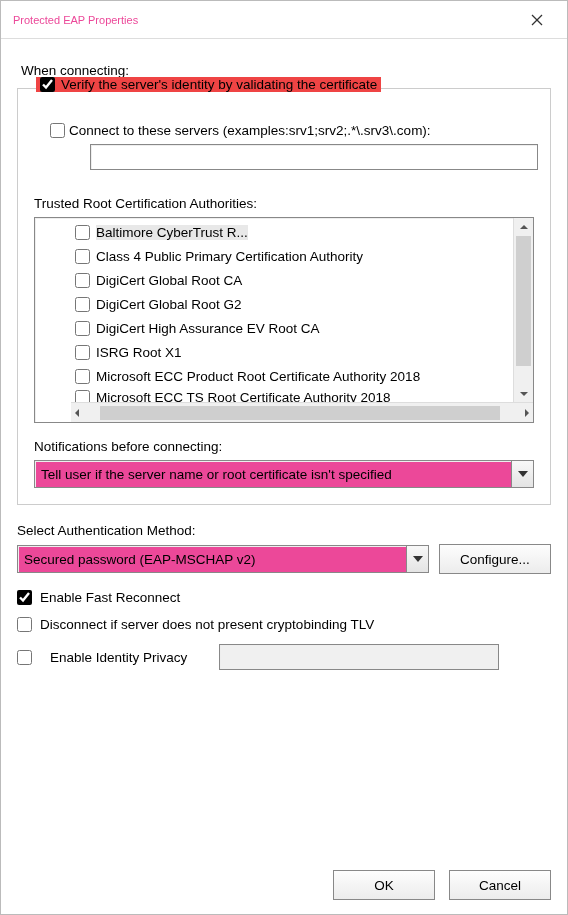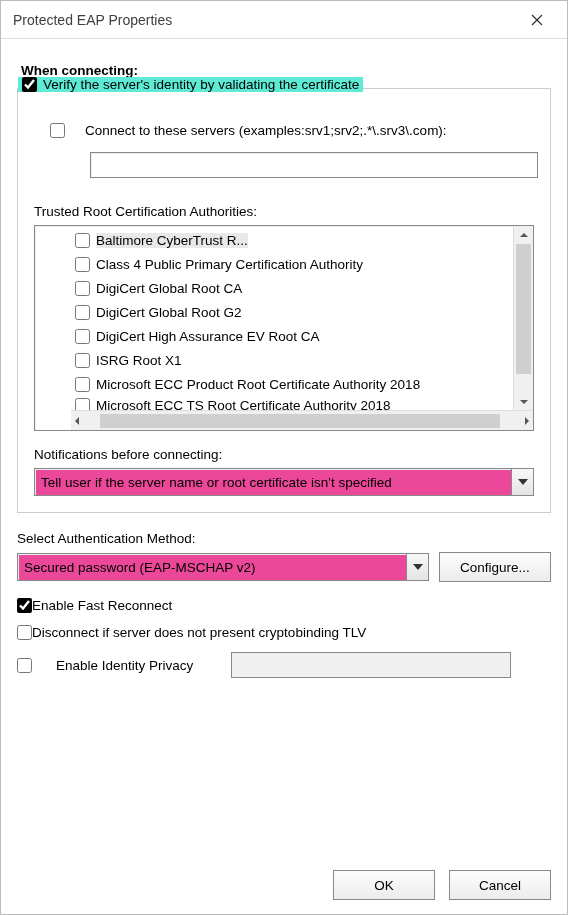--- a/index.html
+++ b/index.html
@@ -24,70 +24,69 @@
     }
     .titlebar {
       height: 38px;
       display: flex;
       align-items: center;
       justify-content: space-between;
       padding: 0 8px 0 12px;
       border-bottom: 1px solid #ddd;
     }
     .titlebar .title {
-      font-size: 14px;
-      color: #404040;
+      font-size: 11px;
+      color: #ec4899;
     }
     .close-btn {
       width: 44px;
       height: 30px;
       display: flex;
       align-items: center;
       justify-content: center;
       cursor: pointer;
     }
     .close-btn svg { width: 12px; height: 12px; }
     .content {
       padding: 16px 16px 10px 16px;
       flex: 1;
       display: flex;
       flex-direction: column;
       color: #000;
     }
     .label-top {
       margin: 8px 0 10px 4px;
-      font-weight: bold;
     }
     .group-box {
       border: 1px solid #ccc;
       position: relative;
       padding: 18px 12px 14px 12px;
       margin-bottom: 18px;
     }
     .group-legend {
       position: absolute;
       top: -12px;
-      left: 0;
-      background: #5eead4;
+      left: 18px;
+      background: #ef4444;
       padding: 0 4px;
       display: flex;
       align-items: center;
       gap: 6px;
     }
     input[type="checkbox"] {
       width: 15px;
       height: 15px;
       margin: 0;
       accent-color: #000;
     }
     .connect-row {
       display: flex;
       align-items: flex-start;
-      gap: 20px;
-      margin: 16px 4px 8px 20px;
+      gap: 4px;
+      margin: 16px 4px 0 20px;
     }
     .text-input-wide {
       width: calc(100% - 60px);
       height: 26px;
       border: 1px solid #888;
       box-shadow: inset 1px 1px 0 #eee;
       margin: 6px 0 18px 60px;
       background: #fff;
       padding: 2px 4px;
     }
@@ -209,27 +208,27 @@
       background: linear-gradient(#fdfdfd,#ececec);
       display: inline-flex;
       align-items: center;
       justify-content: center;
       padding: 0 20px;
       cursor: pointer;
     }
     .check-row {
       display: flex;
       align-items: flex-end;
-      gap: 0;
+      gap: 8px;
       margin: 4px 0 8px 0;
     }
     .id-privacy-row {
       display: flex;
       align-items: center;
-      gap: 24px;
+      gap: 18px;
     }
     .id-privacy-input {
       flex: 1;
       max-width: 280px;
       height: 26px;
       border: 1px solid #888;
       box-shadow: inset 1px 1px 0 #eee;
       background: #f0f0f0;
       margin-left: 14px;
     }

